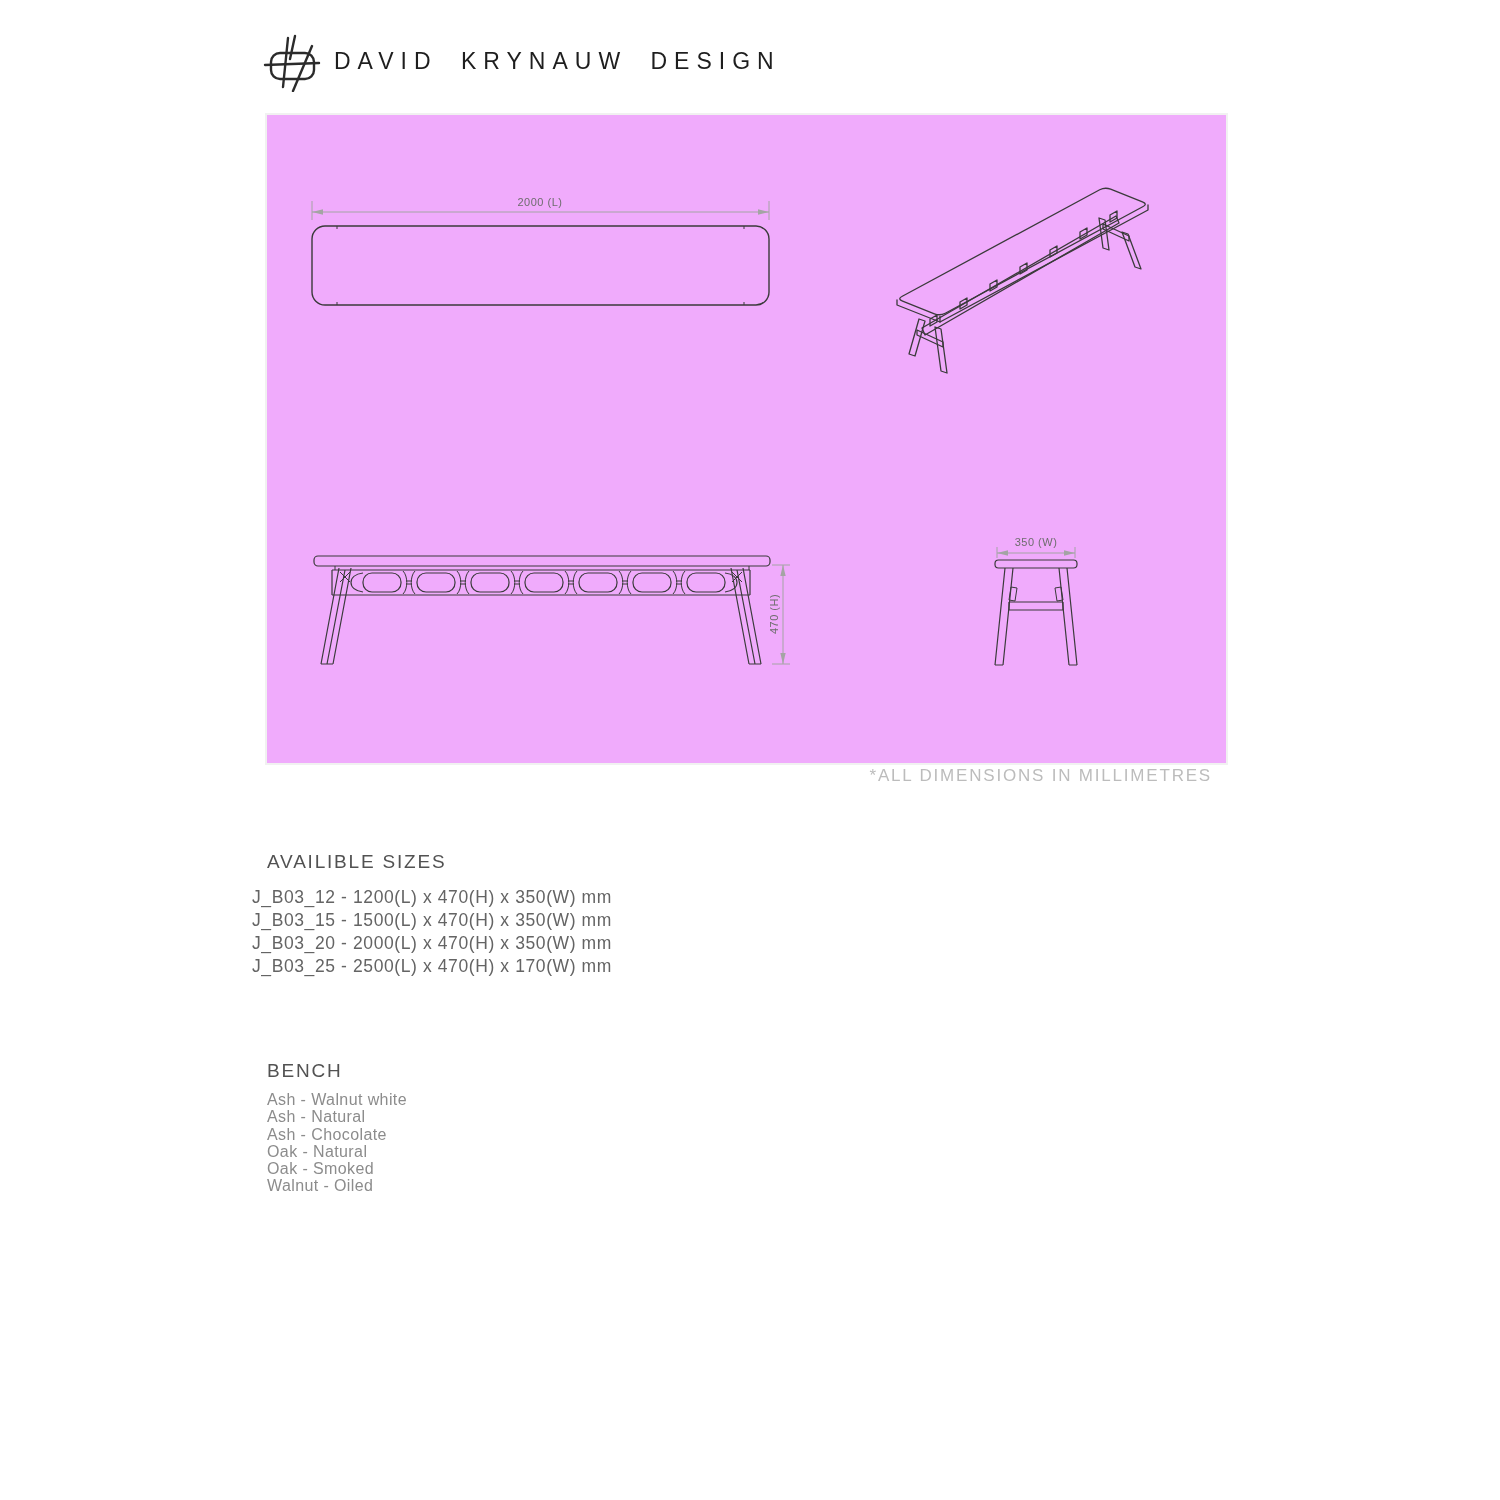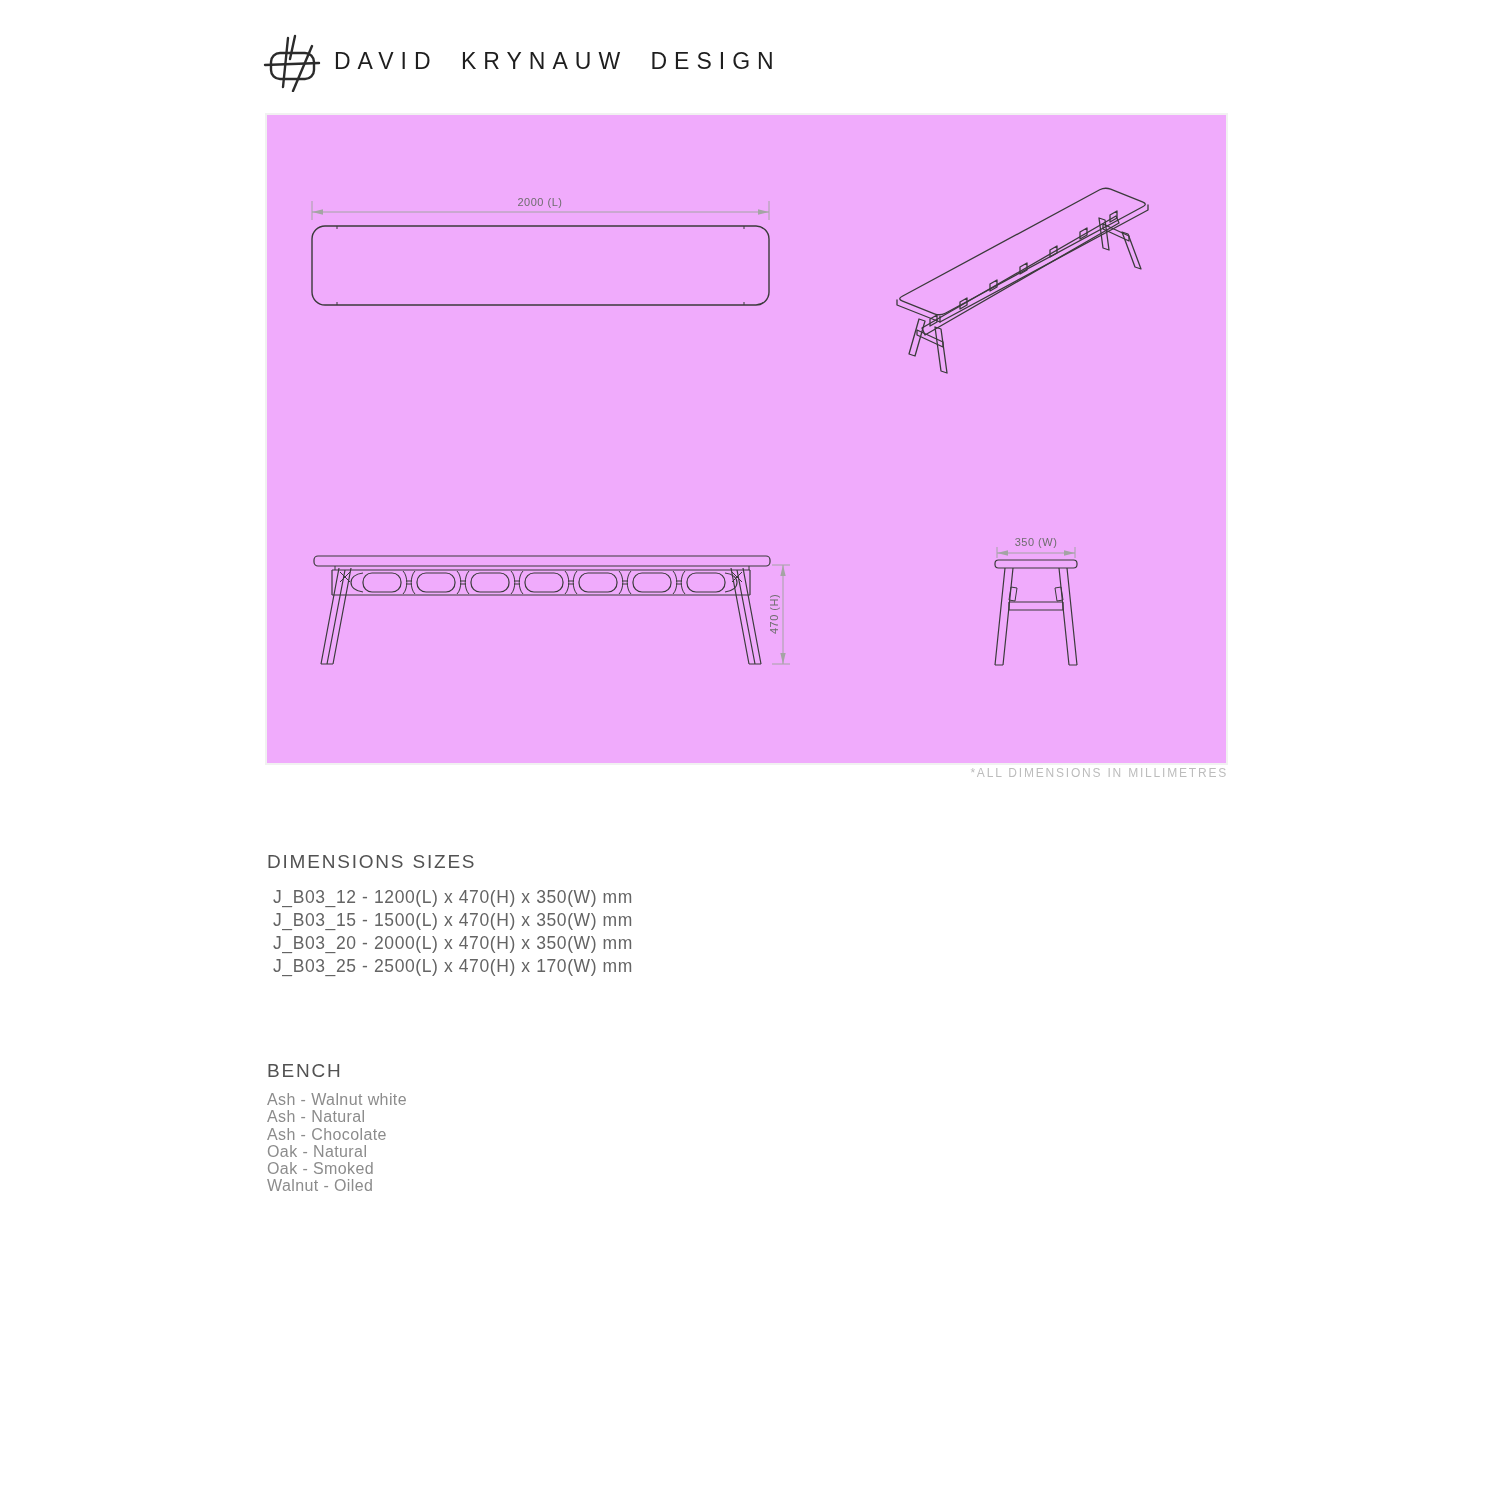--- a/index.html
+++ b/index.html
@@ -7,28 +7,28 @@
   .page{position:relative;width:1500px;height:1500px;background:#ffffff;overflow:hidden;}
 
   
   .logo{position:absolute;left:262px;top:34px;width:60px;height:58px;}
   .brand{position:absolute;left:334px;top:48px;font-size:23px;letter-spacing:7px;word-spacing:10px;color:#1e1e1e;font-weight:400;}
 
   
   .board{position:absolute;left:265px;top:113px;width:963px;height:652px;box-sizing:border-box;border:2px solid #f1f1f1;background:#f0abfc;}
   .board svg{position:absolute;left:0;top:0;}
 
-  .dim-note{position:absolute;right:272px;top:766px;font-size:12px;letter-spacing:1.8px;color:#bcbcbc;}
+  .dim-note{position:absolute;right:288px;top:766px;font-size:17px;letter-spacing:1.8px;color:#bcbcbc;}
 
   
   .product-title{position:absolute;left:267px;top:806px;font-size:24px;letter-spacing:1.8px;color:#525252;}
   .section-heading{position:absolute;font-size:19px;letter-spacing:1.8px;color:#525252;}
   .sizes-heading{left:267px;top:851px;}
   .wood-heading{left:267px;top:1060px;}
-  .sizes-list{position:absolute;left:273px;top:886px;list-style:none;margin:0;padding:0;
+  .sizes-list{position:absolute;left:252px;top:886px;list-style:none;margin:0;padding:0;
               font-size:17.5px;letter-spacing:0.6px;color:#646464;line-height:22.9px;}
   .wood-list{position:absolute;left:267px;top:1091px;list-style:none;margin:0;padding:0;
              font-size:16px;letter-spacing:0.4px;color:#8c8c8c;line-height:17.3px;font-weight:400;}
 
   .dim-text{font-family:"Liberation Sans",sans-serif;font-size:11px;letter-spacing:0.5px;}
 </style>
 </head>
 <body>
 
 <div class="page">
@@ -144,21 +144,21 @@
         <polygon points="808,438 797,435.3 797,440.7" fill="#a4a4a4" stroke="none"></polygon>
       </g>
       <text class="dim-text" x="769" y="431" text-anchor="middle" fill="#6d6d6d" stroke="none">350 (W)</text>
 
     </svg>
   </div>
 
   <div class="dim-note">*ALL DIMENSIONS IN MILLIMETRES</div>
 
 
-  <div class="section-heading sizes-heading">DIMENSIONS SIZES</div>
+  <div class="section-heading sizes-heading">AVAILIBLE SIZES</div>
   <ul class="sizes-list">
     <li>J_B03_12 - 1200(L) x 470(H) x 350(W) mm</li>
     <li>J_B03_15 - 1500(L) x 470(H) x 350(W) mm</li>
     <li>J_B03_20 - 2000(L) x 470(H) x 350(W) mm</li>
     <li>J_B03_25 - 2500(L) x 470(H) x 170(W) mm</li>
   </ul>
 
   <div class="section-heading wood-heading">BENCH</div>
   <ul class="wood-list">
     <li>Ash - Walnut white</li>

